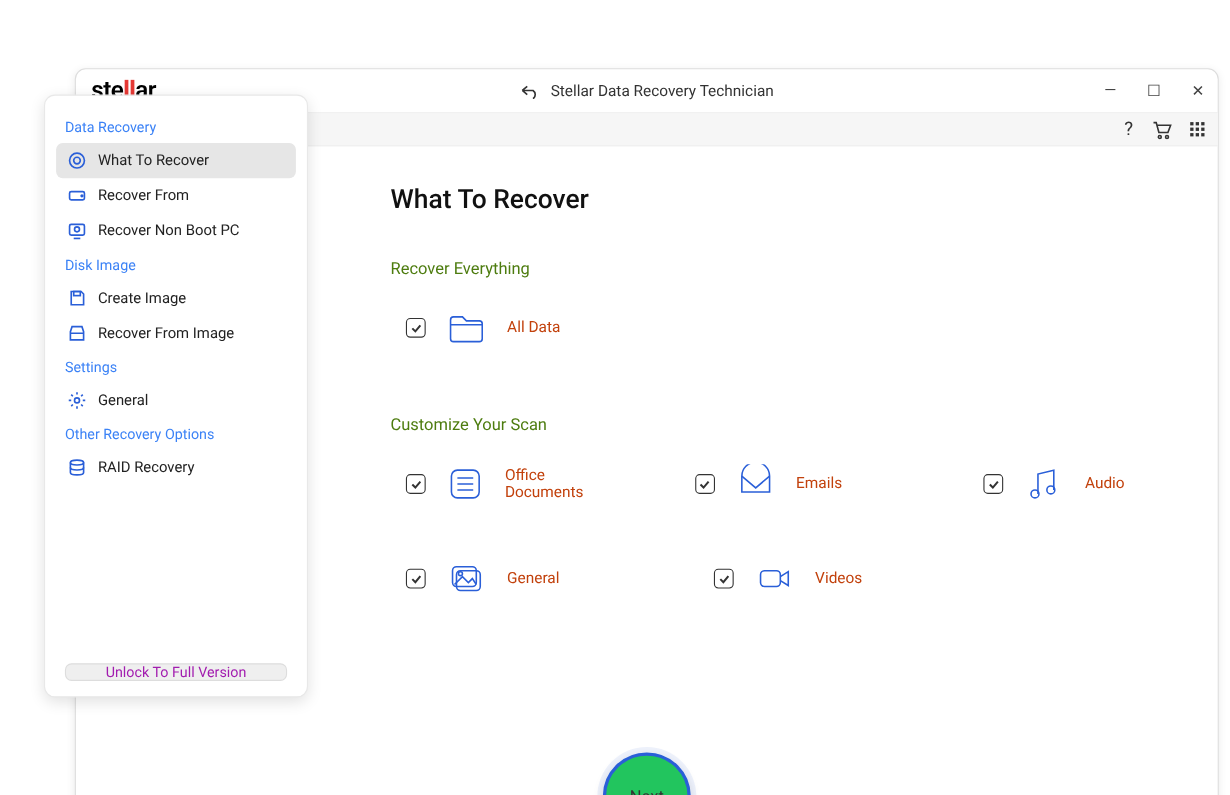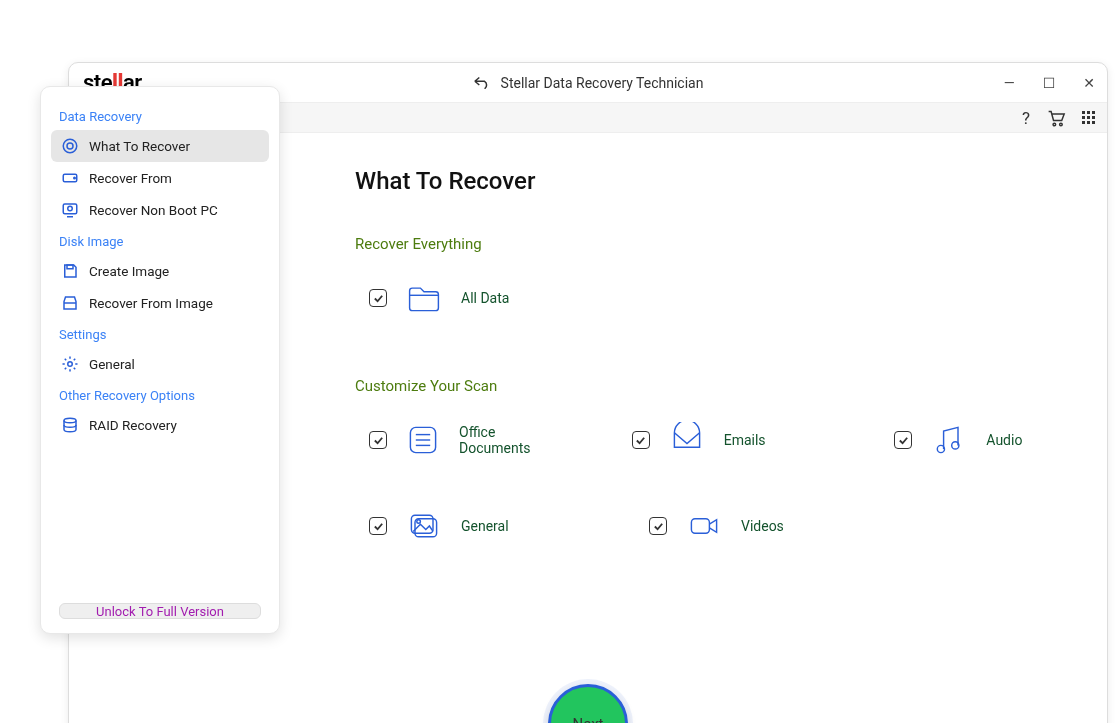--- a/index.html
+++ b/index.html
@@ -20,21 +20,21 @@
 
 .titlebar {
   height: 40px;
   display: flex;
   align-items: center;
   position: relative;
   border-bottom: 1px solid #eee;
 }
 .logo { position: absolute; left: 14px; font-size: 22px; font-weight: 600; letter-spacing: -0.5px; }
 .logo .red { color: #e53935; font-weight: 800; }
-.title-center { position: absolute; left: 50%; transform: translateX(-50%); display: flex; align-items: flex-start; gap: 10px; color: #333; font-size: 14px; }
+.title-center { position: absolute; left: 50%; transform: translateX(-50%); display: flex; align-items: center; gap: 10px; color: #333; font-size: 14px; }
 .win-controls { position: absolute; right: 12px; display: flex; gap: 28px; color: #444; }
 .win-controls span { cursor: pointer; font-size: 14px; }
 
 .toolbar {
   height: 30px;
   background: #f6f6f6;
   border-bottom: 1px solid #eee;
   display: flex;
   align-items: center;
   padding: 0 12px;
@@ -100,21 +100,21 @@
 .opt-row.single { margin-bottom: 60px; }
 .opt-item { display: flex; align-items: center; gap: 18px; width: 200px; }
 .chk {
   width: 18px; height: 18px; border: 1.5px solid #333; border-radius: 4px;
   display: flex; align-items: center; justify-content: center; cursor: pointer;
   flex-shrink: 0;
 }
 .chk svg { width: 11px; height: 11px; }
 .opt-icon { width: 38px; height: 38px; display: flex; align-items: center; justify-content: center; }
 .opt-icon svg { width: 36px; height: 36px; stroke: #2a5fd8; fill: none; stroke-width: 1.6; }
-.opt-label { font-size: 14px; color: #14532d; }
+.opt-label { font-size: 14px; color: #c2410c; }
 
 .next-btn {
   position: absolute;
   left: 50%;
   bottom: 0px;
   transform: translateX(-50%);
   width: 80px; height: 80px;
   border-radius: 50%;
   background: #22c55e;
   border: 3px solid #2a5fd8;

